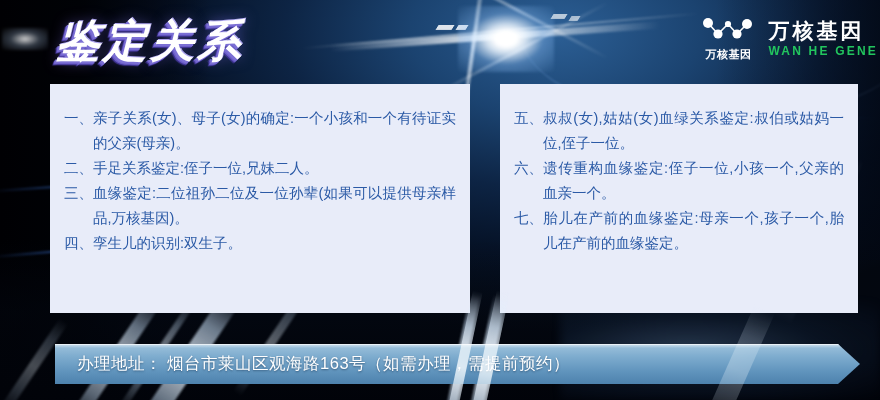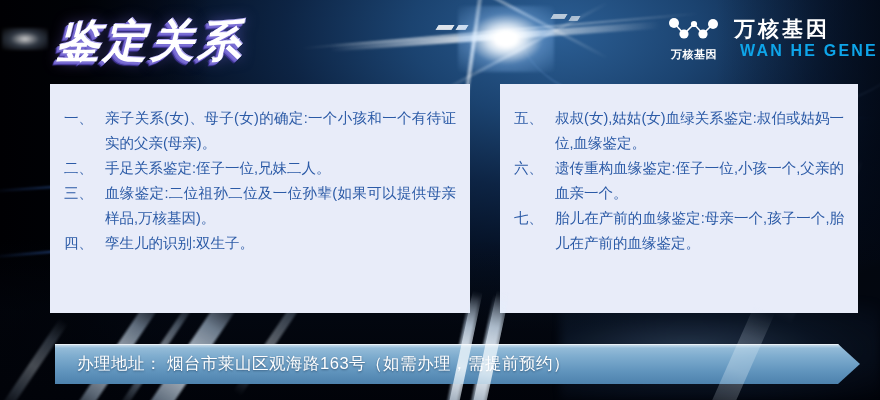--- a/index.html
+++ b/index.html
@@ -173,26 +173,25 @@
   }
   .brand-words { display: flex; flex-direction: column; gap: 4px; }
   .brand-cn {
     font-size: 21px;
     font-weight: bold;
     color: #ffffff;
     letter-spacing: 3px;
     line-height: 1;
   }
   .brand-en {
-    font-size: 16px;
+    font-size: 12px;
     font-weight: bold;
-    color: #0ea5e9;
+    color: #22c55e;
     letter-spacing: 2.2px;
     line-height: 1;
-    margin-left: 6px;
   }
 
   
   .panel {
     position: absolute;
     top: 84px;
     height: 229px;
     background: #e8ecf9;
     box-sizing: border-box;
     padding: 22px 14px 0 14px;
@@ -210,21 +209,20 @@
     font-family: "Liberation Sans", "DejaVu Sans", sans-serif;
   }
   .item-num {
     flex: 0 0 auto;
     white-space: nowrap;
     letter-spacing: 0px;
   }
   .item-text {
     flex: 1 1 auto;
     text-align: justify;
-    margin-left: 12px;
   }
 
   
   .addr-wrap {
     position: absolute;
     left: 55px; top: 344px;
     width: 805px; height: 40px;
     z-index: 7;
   }
   .addr-bar {
@@ -341,21 +339,21 @@
     </div>
     <div class="item">
       <span class="item-num">四、</span>
       <span class="item-text">孪生儿的识别:双生子。</span>
     </div>
   </div>
 
   <div class="panel right">
     <div class="item">
       <span class="item-num">五、</span>
-      <span class="item-text">叔叔(女),姑姑(女)血绿关系鉴定:叔伯或姑妈一位,血缘鉴定。</span>
+      <span class="item-text">叔叔(女),姑姑(女)血绿关系鉴定:叔伯或姑妈一位,侄子一位。</span>
     </div>
     <div class="item">
       <span class="item-num">六、</span>
       <span class="item-text">遗传重构血缘鉴定:侄子一位,小孩一个,父亲的血亲一个。</span>
     </div>
     <div class="item">
       <span class="item-num">七、</span>
       <span class="item-text">胎儿在产前的血缘鉴定:母亲一个,孩子一个,胎儿在产前的血缘鉴定。</span>
     </div>
   </div>

